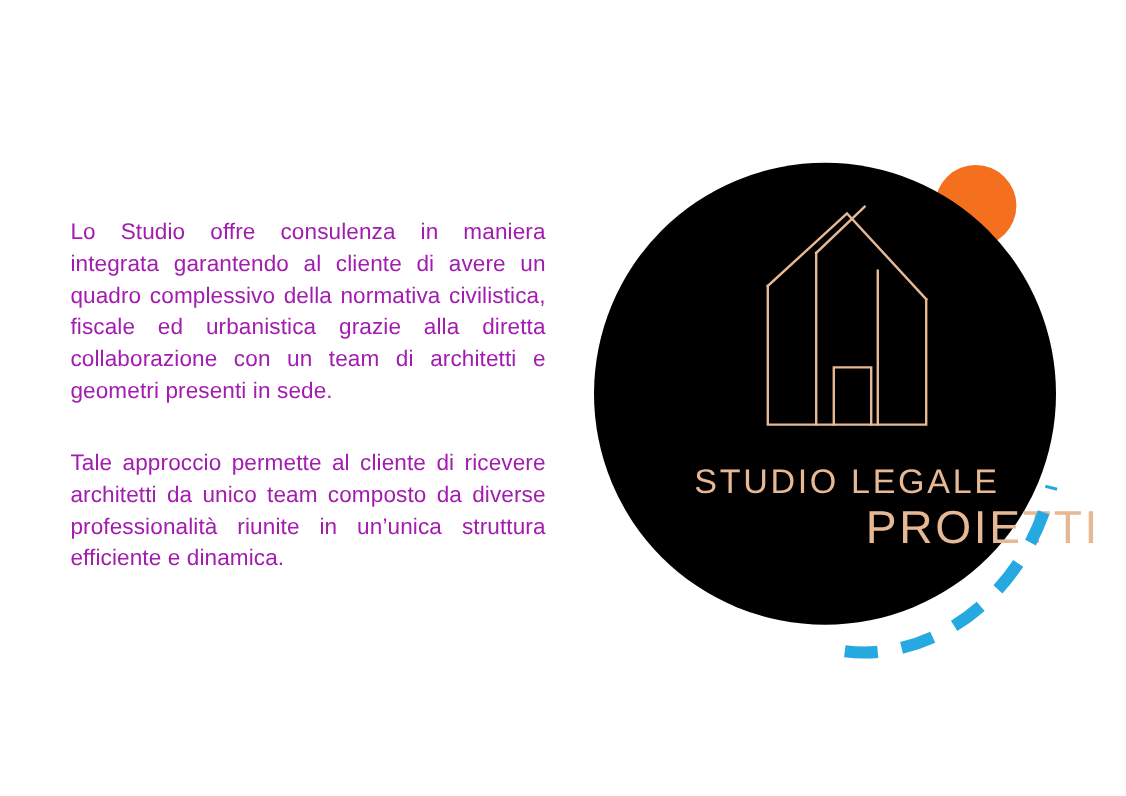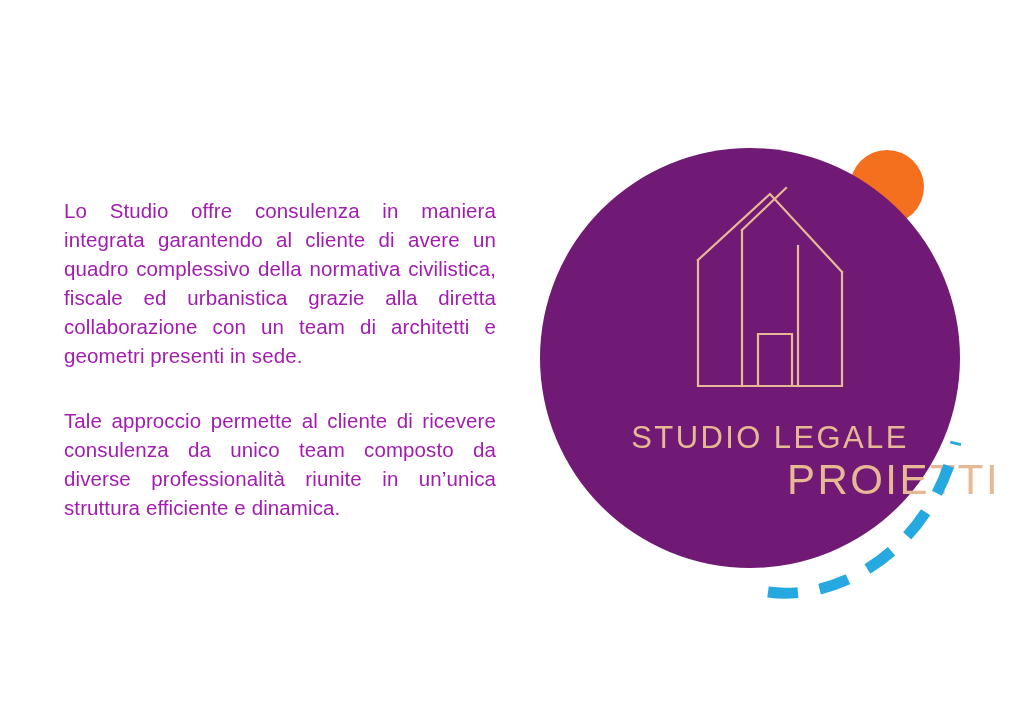--- a/index.html
+++ b/index.html
@@ -42,21 +42,21 @@
     width: 470px;
     height: 480px;
   }
   .navy-circle {
     position: absolute;
     left: 20px;
     top: 18px;
     width: 420px;
     height: 420px;
     border-radius: 50%;
-    background: #701a75;
+    background: #000000;
   }
   .orange-dot {
     position: absolute;
     left: 330px;
     top: 20px;
     width: 74px;
     height: 74px;
     border-radius: 50%;
     background: #f4701f;
   }
@@ -96,21 +96,21 @@
     width: 240px;
     height: 230px;
     pointer-events: none;
   }
 </style>
 </head>
 <body>
 
 <div class="text-column">
   <p class="paragraph">Lo Studio offre consulenza in maniera integrata garantendo al cliente di avere un quadro complessivo della normativa civilistica, fiscale ed urbanistica grazie alla diretta collaborazione con un team di architetti e geometri presenti in sede.</p>
-  <p class="paragraph">Tale approccio permette al cliente di ricevere consulenza da unico team composto da diverse professionalità riunite in un’unica struttura efficiente e dinamica.</p>
+  <p class="paragraph">Tale approccio permette al cliente di ricevere architetti da unico team composto da diverse professionalità riunite in un’unica struttura efficiente e dinamica.</p>
 </div>
 
 <div class="logo-cluster">
 
   <div class="orange-dot"></div>
 
   <div class="navy-circle">
 
     <svg class="house-mark" viewBox="0 0 180 230">
       <g fill="none" stroke="#e7b894" stroke-width="2.2" stroke-linejoin="miter" stroke-linecap="square">

